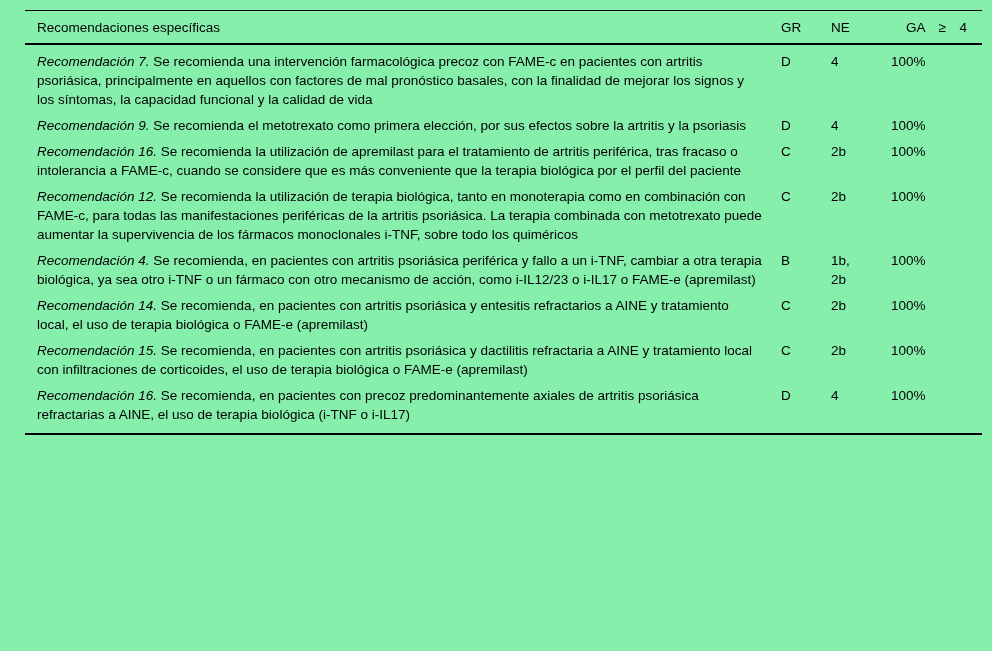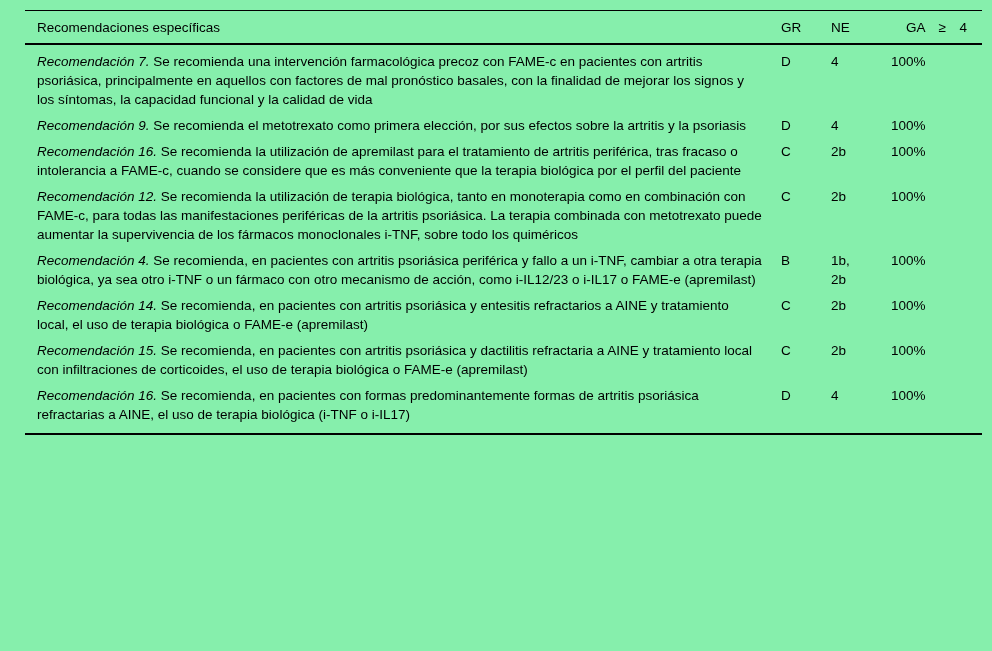--- a/index.html
+++ b/index.html
@@ -116,20 +116,20 @@
         <td class="ne">2b</td>
         <td class="ga">100%</td>
       </tr>
       <tr>
         <td class="rec"><i>Recomendación 15.</i><span> Se recomienda, en pacientes con artritis psoriásica y dactilitis refractaria a AINE y tratamiento local con infiltraciones de corticoides, el uso de terapia biológica o FAME-e (apremilast)</span></td>
         <td class="gr">C</td>
         <td class="ne">2b</td>
         <td class="ga">100%</td>
       </tr>
       <tr>
-        <td class="rec"><i>Recomendación 16.</i><span> Se recomienda, en pacientes con formas predominantemente formas de artritis psoriásica refractarias a AINE, el uso de terapia biológica (i-TNF o i-IL17)</span></td>
+        <td class="rec"><i>Recomendación 16.</i><span> Se recomienda, en pacientes con precoz predominantemente axiales de artritis psoriásica refractarias a AINE, el uso de terapia biológica (i-TNF o i-IL17)</span></td>
         <td class="gr">D</td>
         <td class="ne">4</td>
         <td class="ga">100%</td>
       </tr>
     </tbody>
   </table>
 </div>
 
 </body></html>

